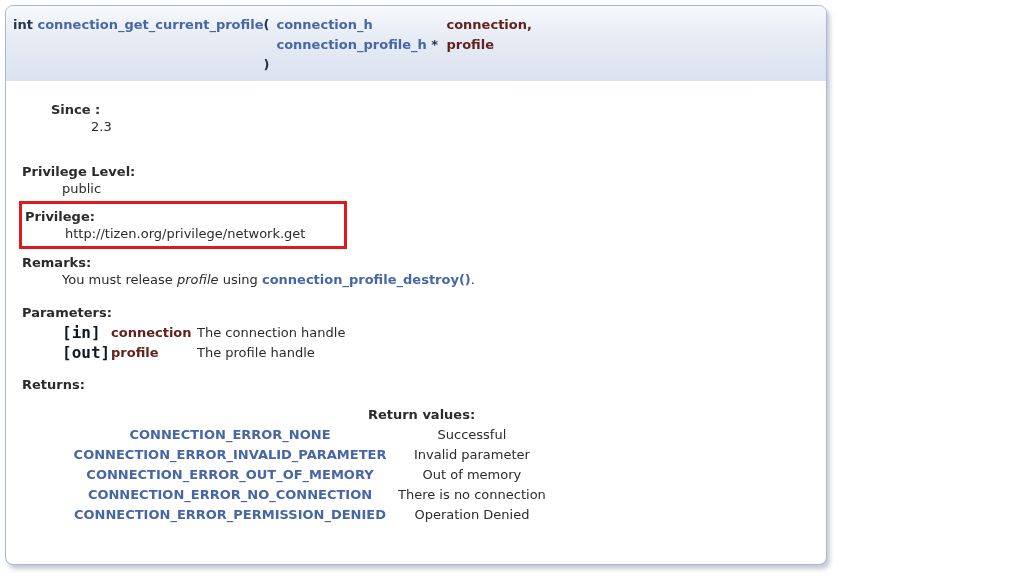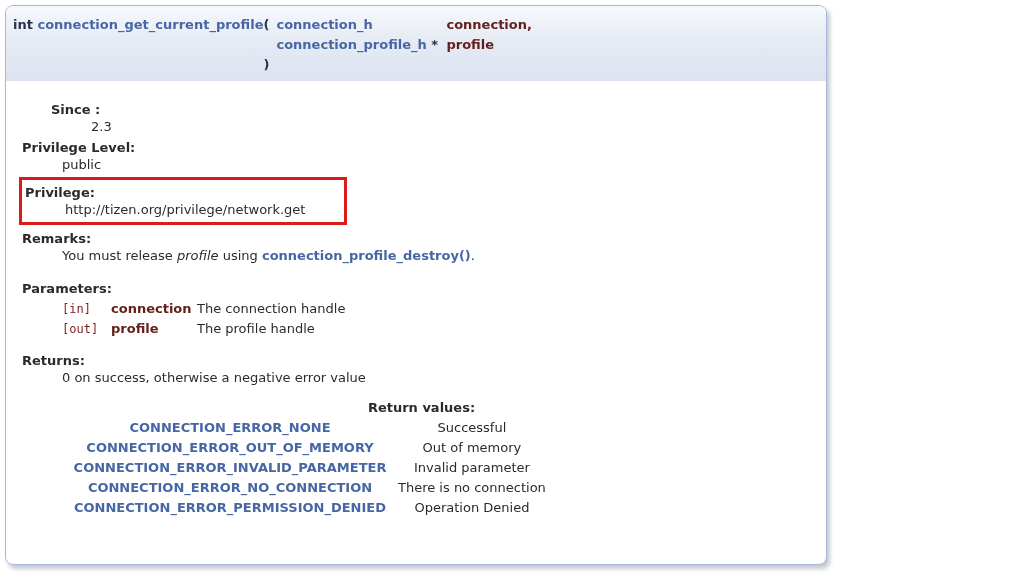--- a/index.html
+++ b/index.html
@@ -34,39 +34,39 @@
   .td-memname{padding-right:4px;}
   .td-paren{width:13px;}
   .td-ptype{width:170px;}
   .type-link{color:var(--link-blue);text-decoration:none;font-weight:bold;}
   .pname{color:var(--param-maroon);}
   .star{color:var(--header-text);}
   .memdoc{padding:7px 5px 10px 5px;line-height:17px;}
   .description{margin:5px 0 0 0;}
   dl{margin:12px 0 0 11px;}
   dl.since{margin-top:13px;margin-left:40px;}
-  dl.plevel{margin-top:4px;}
+  dl.plevel{margin-top:28px;}
   dl.remarks{margin-top:5px;}
   dl.params{margin-top:16px;}
   dl.returns{margin-top:13px;}
   dl.retvals{margin-top:13px;text-align:center;}
   dt{font-weight:bold;margin:0;}
   dd{margin:0 0 0 40px;}
   .highlight-box{
     border:3px solid var(--highlight-red);
     width:328px;margin:4px 0 0 8px;padding:4px 0 4px 0;
   }
   .highlight-box dl{margin:0 0 0 3px;}
   .doc-link{color:var(--link-blue);font-weight:bold;text-decoration:none;}
   em{font-style:italic;}
   table.fieldtable{border-collapse:collapse;margin-top:2px;}
   table.fieldtable td{vertical-align:top;line-height:20px;padding:0;}
   td.dircol{
     font-family:"DejaVu Sans Mono","Liberation Mono",monospace;
-    font-size:12px;color:#7f1d1d;width:49px;padding-left:6px;
+    font-size:16px;color:#0f172a;width:49px;padding-left:6px;font-weight:bold;
   }
   td.pncol{font-weight:bold;color:var(--param-maroon);width:86px;}
   td.rvnamecol{width:336px;padding-left:6px;}
   td.desccol{color:var(--body-text);}
 </style>
 </head>
 <body>
 
 <div class="memitem">
 
@@ -134,39 +134,38 @@
             <td class="pncol">profile</td>
             <td class="desccol">The profile handle</td>
           </tr>
         </tbody>
           </table>
       </dd>
     </dl>
 
     <dl class="returns">
       <dt>Returns:</dt>
-      <dd>0 on success, otherwise a negative error value</dd>
     </dl>
 
     <dl class="retvals">
       <dt>Return values:</dt>
       <dd>
         <table class="fieldtable">
           <tbody>
               <tr>
             <td class="rvnamecol"><a class="doc-link" href="#">CONNECTION_ERROR_NONE</a></td>
             <td class="desccol">Successful</td>
           </tr>
           <tr>
+            <td class="rvnamecol"><a class="doc-link" href="#">CONNECTION_ERROR_INVALID_PARAMETER</a></td>
+            <td class="desccol">Invalid parameter</td>
+          </tr>
+          <tr>
             <td class="rvnamecol"><a class="doc-link" href="#">CONNECTION_ERROR_OUT_OF_MEMORY</a></td>
             <td class="desccol">Out of memory</td>
-          </tr>
-          <tr>
-            <td class="rvnamecol"><a class="doc-link" href="#">CONNECTION_ERROR_INVALID_PARAMETER</a></td>
-            <td class="desccol">Invalid parameter</td>
           </tr>
           <tr>
             <td class="rvnamecol"><a class="doc-link" href="#">CONNECTION_ERROR_NO_CONNECTION</a></td>
             <td class="desccol">There is no connection</td>
           </tr>
           <tr>
             <td class="rvnamecol"><a class="doc-link" href="#">CONNECTION_ERROR_PERMISSION_DENIED</a></td>
             <td class="desccol">Operation Denied</td>
           </tr>
         </tbody>

